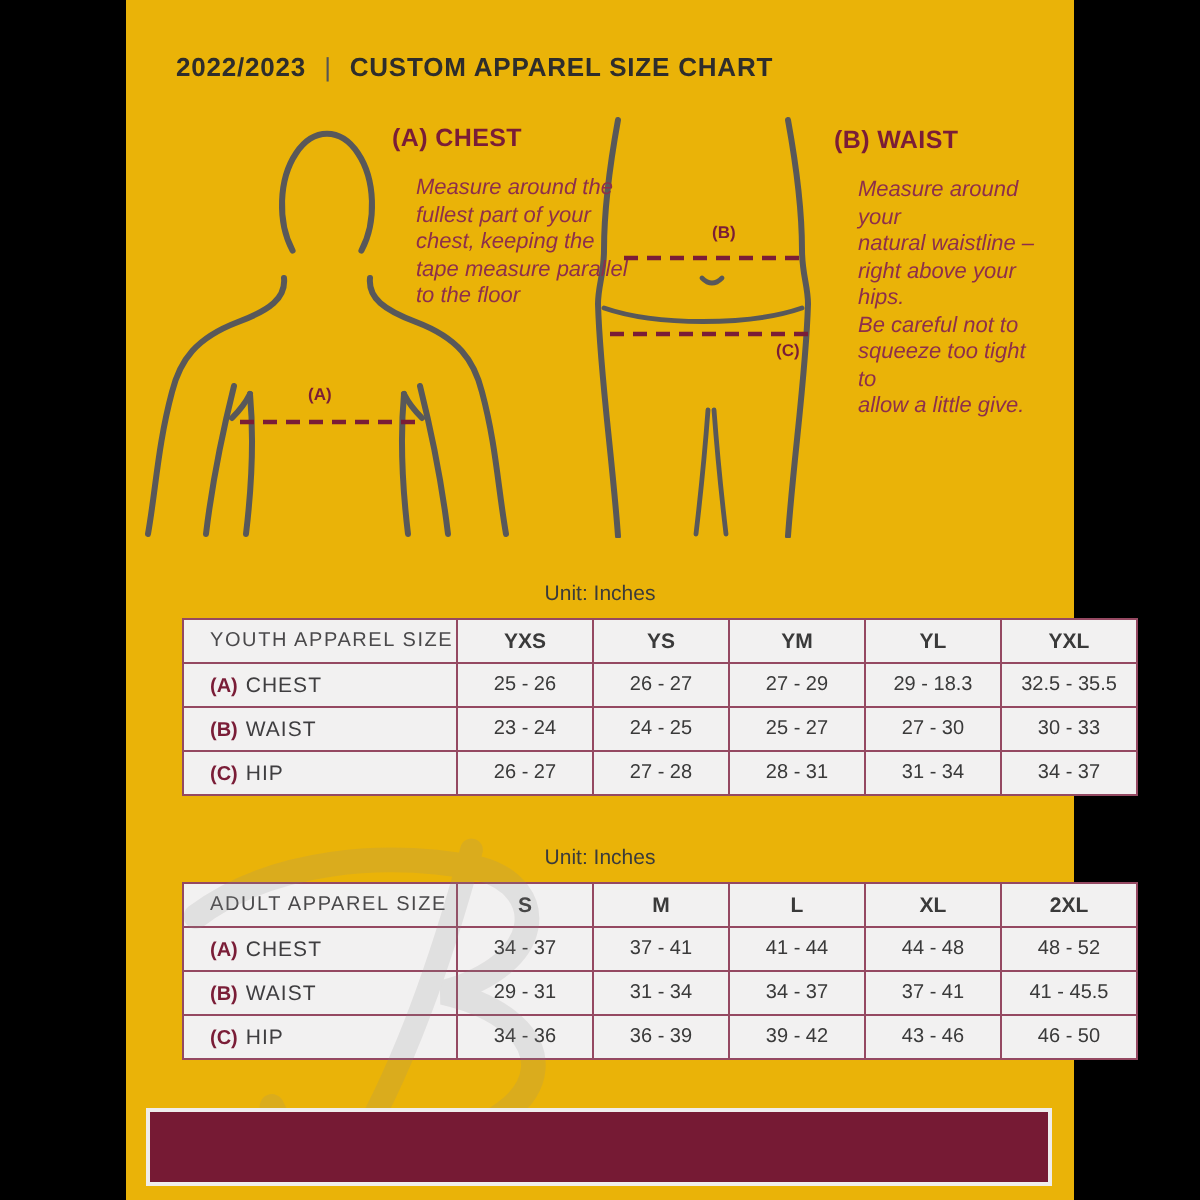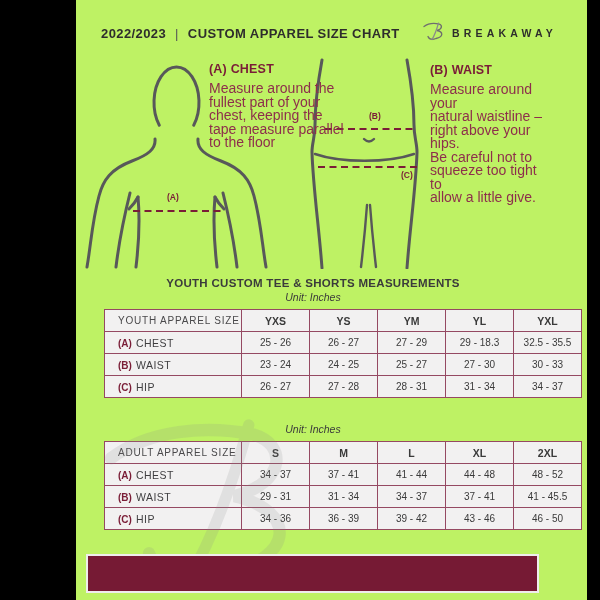--- a/index.html
+++ b/index.html
@@ -1,52 +1,51 @@
 <!DOCTYPE html>
 <html><head>
 <meta charset="utf-8">
 <style>
   html,body{margin:0;padding:0;}
   body{
     width:600px;height:600px;background:#000;position:relative;overflow:hidden;
     font-family:"Liberation Sans", sans-serif;
   }
   .document{
-    position:absolute;left:76px;top:0;width:474px;height:600px;
-    background:#bef264;
-    padding-left:37px;
+    position:absolute;left:63px;top:0;width:474px;height:600px;
+    background:#eab308;
   }
   
   .header{
     position:absolute;left:25px;top:20px;right:30px;height:26px;
     display:flex;align-items:center;justify-content:space-between;
   }
   .header-left{display:flex;align-items:center;font-weight:bold;color:#2e2d2c;
     font-size:13px;letter-spacing:.4px;white-space:nowrap;}
   .header-divider{font-weight:normal;color:#555;margin:0 9px;font-size:13px;}
   .header-right{display:flex;align-items:center;gap:7px;}
   .brand-name{font-weight:bold;font-size:10.5px;letter-spacing:4.2px;color:#2e2d2c;}
   
   .instr{position:absolute;}
   .instr h3{margin:0 0 6px 0;font-size:12.5px;font-weight:bold;color:#7a1d37;letter-spacing:.2px;}
-  .instr p{margin:0;font-size:14px;color:#8d2f4b;line-height:13.5px;white-space:pre-line;}
+  .instr p{margin:12px;font-size:11px;font-style:italic;color:#8d2f4b;line-height:13.5px;white-space:pre-line;}
   .instr-chest{left:133px;top:62px;width:140px;}
   .instr-waist{left:354px;top:63px;width:118px;}
   .instr-hips{left:354px;top:167px;width:118px;}
   
   .fig{position:absolute;}
   .fig-label{position:absolute;font-size:8.5px;font-weight:bold;color:#7a1d37;}
   .lbl-a{left:91px;top:192px;}
   .lbl-b{left:293px;top:111px;}
   .lbl-c{left:325px;top:170px;}
   
   .tbl-title{position:absolute;left:0;width:474px;text-align:center;
     font-size:11.5px;font-weight:bold;color:#3b3b3b;letter-spacing:.3px;}
   .tbl-unit{position:absolute;left:0;width:474px;text-align:center;
-    font-size:10.5px;font-style:italic;color:#3b3b3b;}
+    font-size:10.5px;color:#3b3b3b;}
   .youth-title{top:277px;} .youth-unit{top:291px;}
   .adult-title{top:409px;} .adult-unit{top:423px;}
   
   table.size-table{
     position:absolute;left:28px;width:478px;border-collapse:collapse;table-layout:fixed;
   }
   .youth-table{top:309px;} .adult-table{top:441px;}
   .size-table col.label-col{width:137px;}
   .size-table th,.size-table td{
     border:1px solid #954962;background:#f2f1f1;height:21px;
@@ -69,29 +68,20 @@
 </head>
 <body>
 
 <div class="document">
 
   <div class="header">
     <div class="header-left">
       <span>2022/2023</span>
       <span class="header-divider">|</span>
       <span>CUSTOM APPAREL SIZE CHART</span>
-    </div>
-    <div class="header-right">
-      <span>
-        <svg width="22" height="22" viewBox="0 0 44 40" fill="none">
-          <path d="M2,11 C10,5 22,4 32,6 C39,8 39,16 28,19 C41,22 41,32 26,35 C18,38 12,36 10,31" stroke="#6e6e6e" stroke-width="2.6" stroke-linecap="round" fill="none"></path>
-          <path d="M31,4 C28,15 24,27 18,37" stroke="#8a8a8a" stroke-width="2.4" stroke-linecap="round" fill="none"></path>
-        </svg>
-      </span>
-      <span class="brand-name">BREAKAWAY</span>
     </div>
   </div>
 
   <svg class="fig" style="left:8px;top:57px" width="185" height="212" viewBox="0 0 185 212">
     <g stroke="#58585a" stroke-width="3" fill="none" stroke-linecap="round">
       <path d="M75.3,68.3 A22.5,35.5 0 1 1 109.7,68.3"></path>
       <path d="M71,82 C72,92 64,98 48,104 C27,112 19,123 15,139 C8,165 7,187 3,210"></path>
       <path d="M114,82 C113,92 121,98 137,104 C158,112 166,123 170,139 C177,165 178,187 182,210"></path>
       <path d="M46,136 C40,160 35,185 32,210"></path>
       <path d="M139,136 C145,160 150,185 153,210"></path>
@@ -133,21 +123,20 @@
     <p>Measure around your
 natural waistline –
 right above your hips.
 Be careful not to
 squeeze too tight to
 allow a little give.</p>
   </div>
   <div class="instr instr-hips">
   </div>
 
-  <div class="tbl-title youth-title">YOUTH CUSTOM TEE &amp; SHORTS MEASUREMENTS</div>
   <div class="tbl-unit youth-unit">Unit: Inches</div>
 
   <table class="size-table youth-table">
     <colgroup>
         <col class="label-col">
         <col>
         <col>
         <col>
         <col>
         <col>

